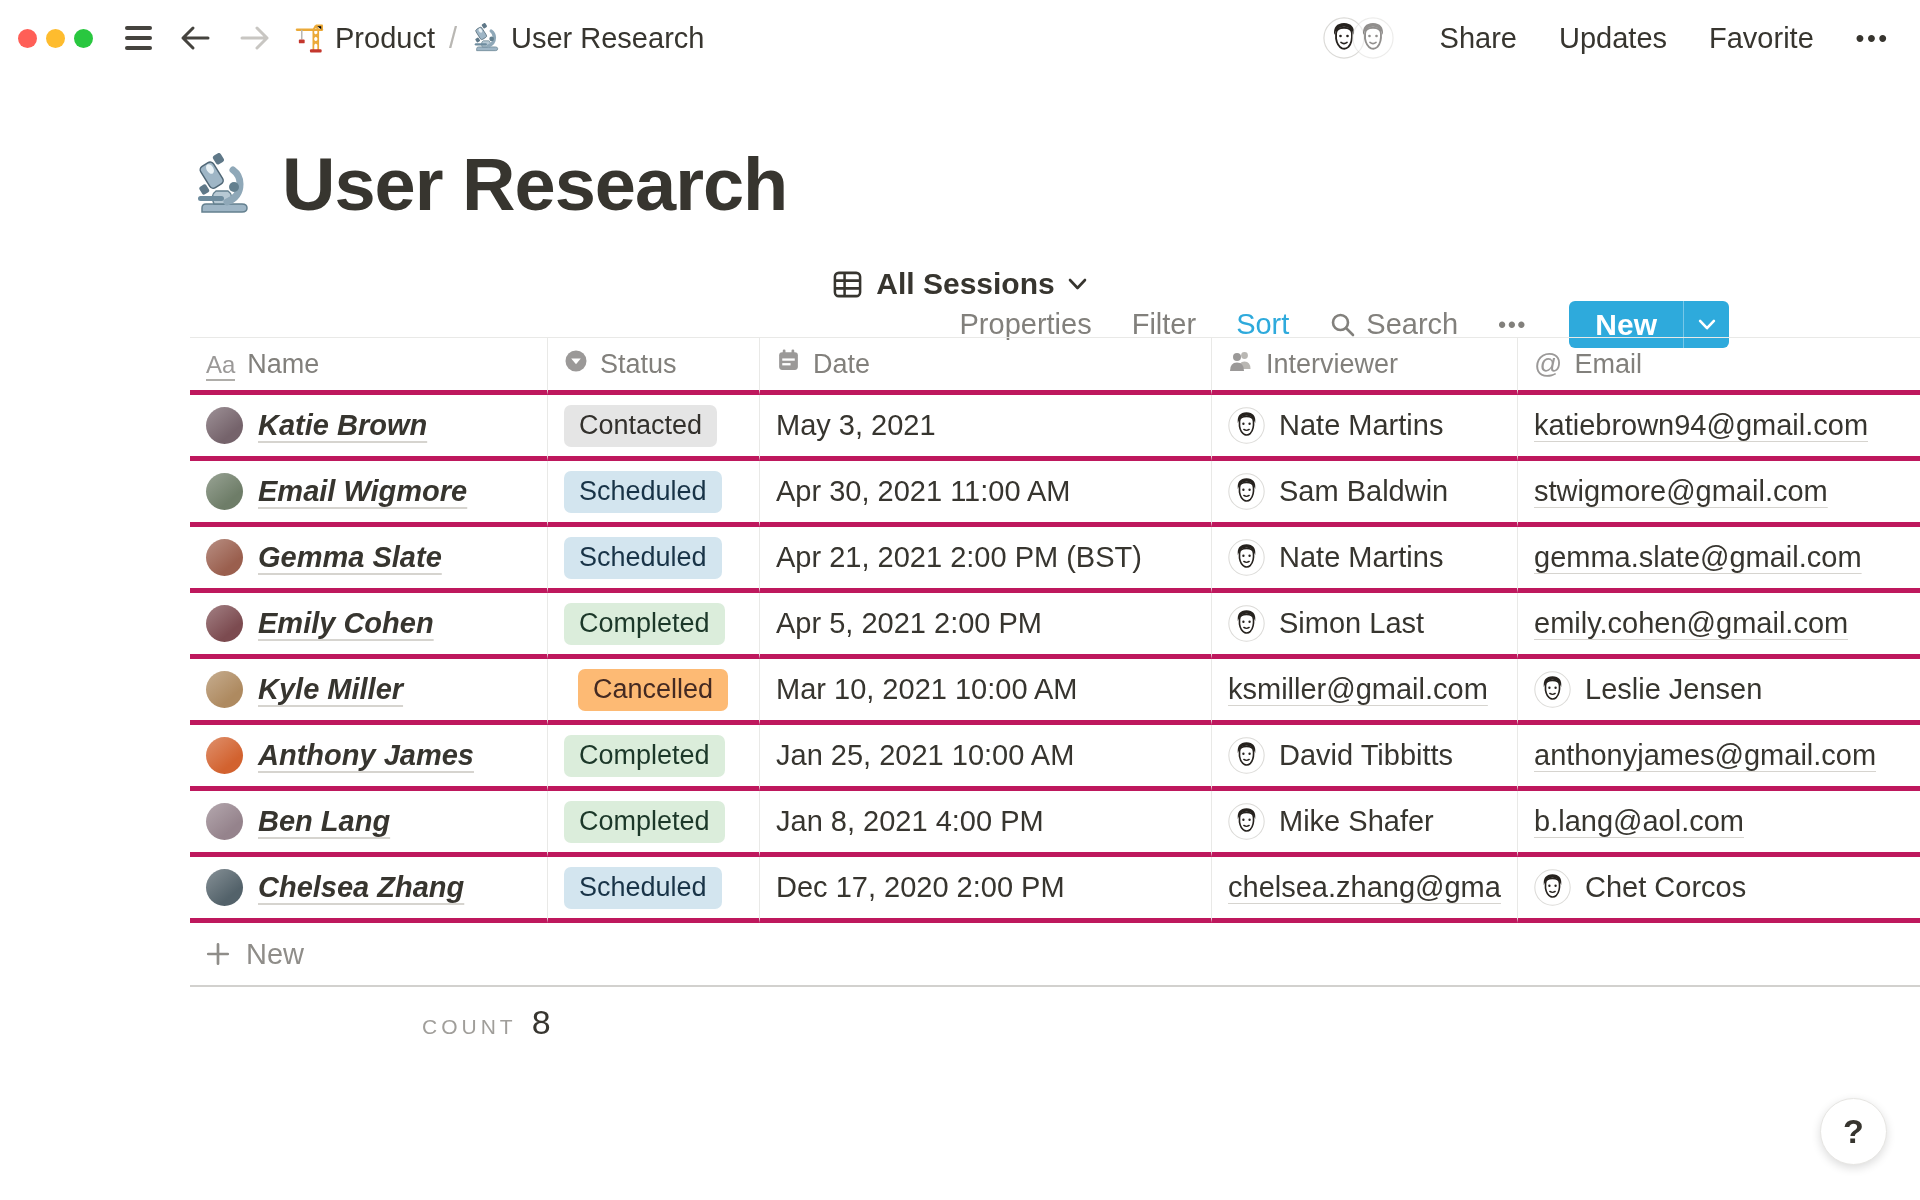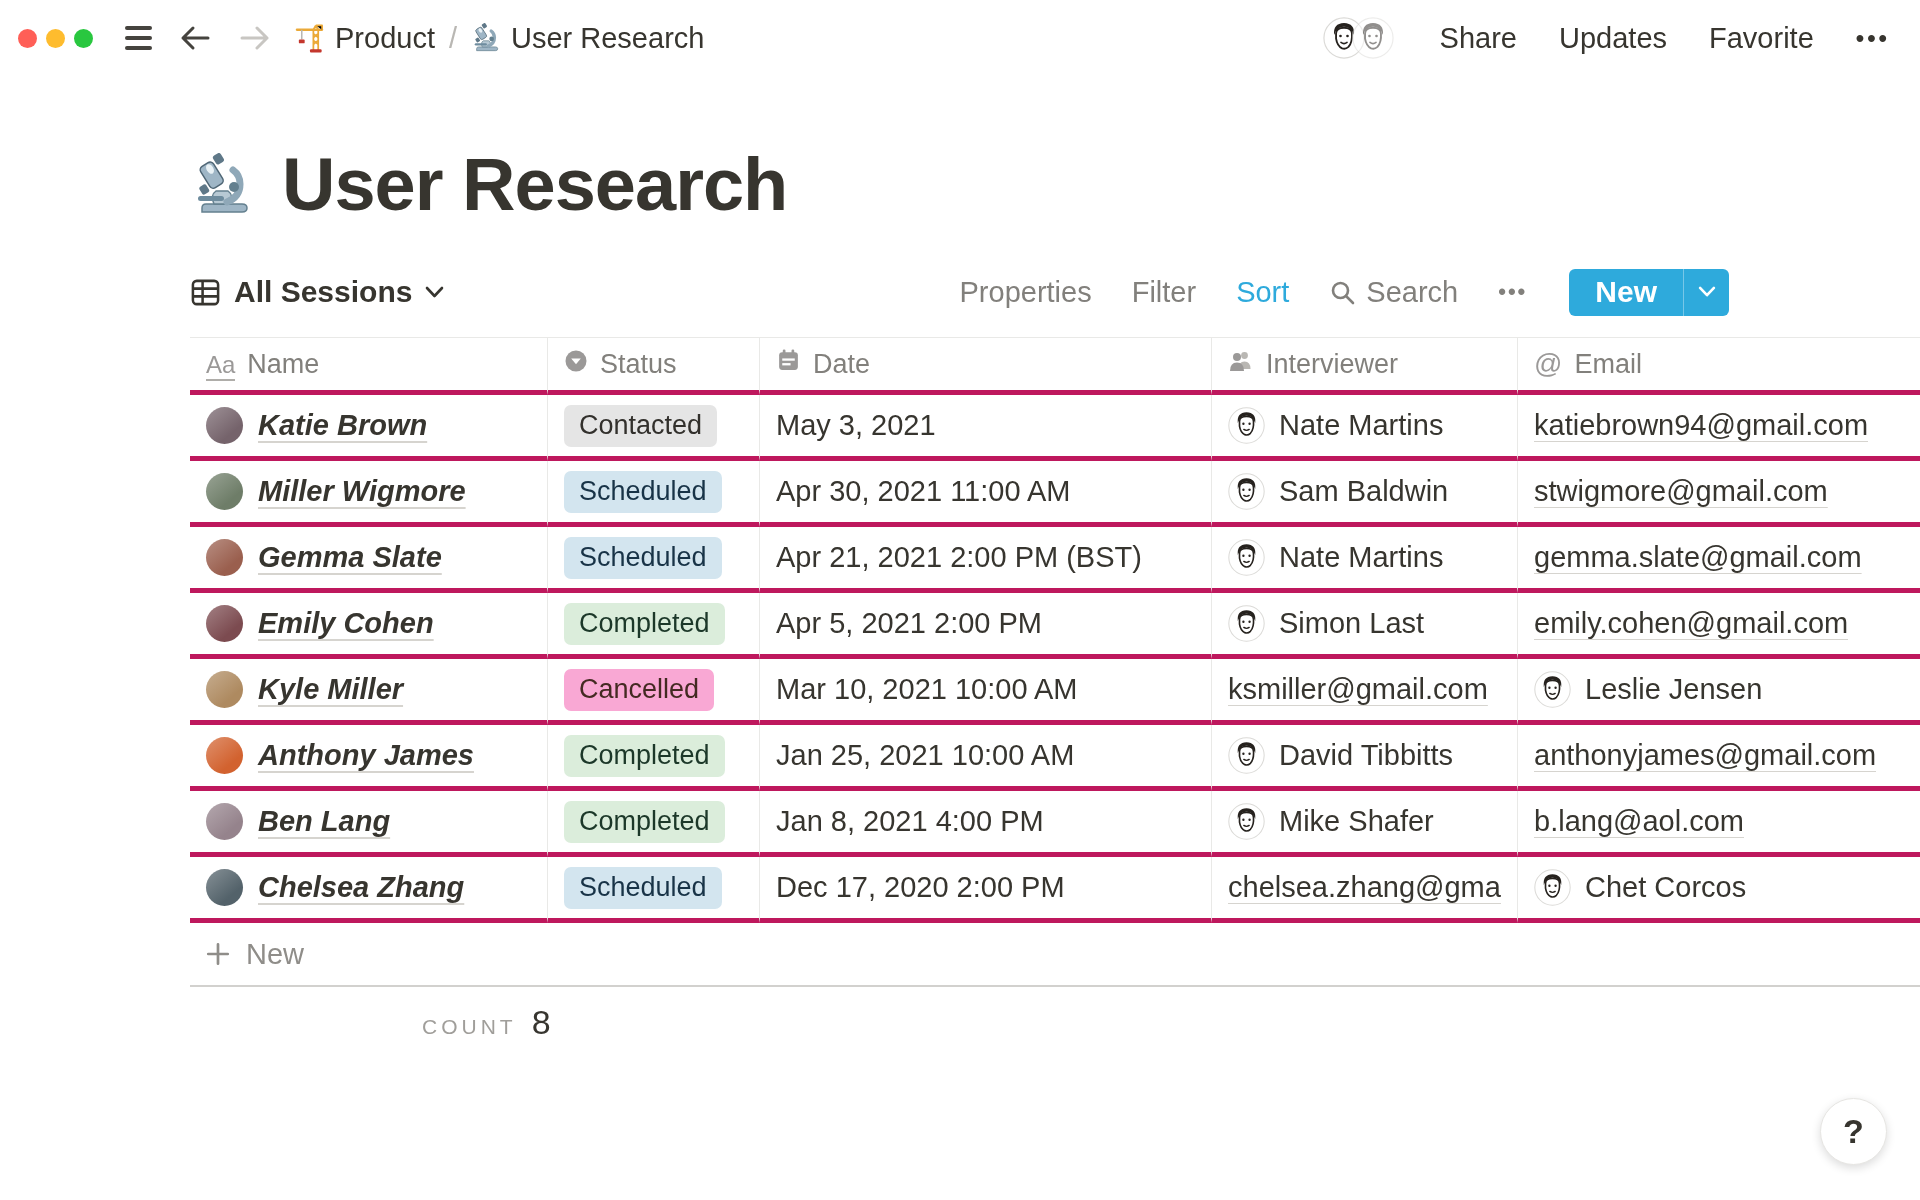--- a/index.html
+++ b/index.html
@@ -25,21 +25,21 @@
   .tb-action { cursor:pointer; }
   .tb-more { font-size:24px; letter-spacing:3px; font-weight:700; cursor:pointer; }
 
   
   .main { padding-left:190px; }
   .title-row { margin-top:66px; display:flex; align-items:center; gap:28px; }
   .title-row svg { width:64px; height:64px; }
   h1.page-title { font-size:74px; font-weight:700; letter-spacing:-1px; color:#37352F; }
 
   
-  .view-bar { margin-top:40px; margin-right:191px; display:flex; align-items:center; height:50px; }
+  .view-bar { margin-top:40px; margin-right:191px; display:flex; align-items:center; height:50px;flex-direction:column; }
   .view-switcher { display:flex; align-items:center; gap:13px; font-size:30px; font-weight:700; cursor:pointer; }
   .controls { margin-left:auto; display:flex; align-items:center; gap:40px; font-size:29px; color:#82807C; }
   .control { cursor:pointer; white-space:nowrap; }
   .control.active { color:#2EAADC; }
   .search-ctl { display:flex; align-items:center; gap:10px; }
   .ctl-more { letter-spacing:2px; font-size:22px; font-weight:700; cursor:pointer; }
   .new-btn { display:flex; align-items:stretch; height:47px; border-radius:6px; overflow:hidden;
     background:#2EAADC; color:#fff; cursor:pointer; margin-left:2px; }
   .new-btn .new-main { display:flex; align-items:center; padding:0 26px; font-size:30px; font-weight:700; }
   .new-btn .new-caret { width:46px; display:flex; align-items:center; justify-content:center;
@@ -272,21 +272,21 @@
       <span class="person-text">Nate Martins</span>
     </div>
     <div class="cell">
       <span class="email-text">katiebrown94@gmail.com</span>
     </div>
   </div>
 
   <div class="trow">
     <div class="cell name-cell">
       <span class="avatar" style="background: linear-gradient(140deg, rgba(110, 125, 104, 0.7) 0%, rgb(110, 125, 104) 70%);"></span>
-      <span class="name-text">Miller Wigmore</span>
+      <span class="name-text">Email Wigmore</span>
     </div>
     <div class="cell">
       <span class="badge" style="background: rgb(211, 229, 239); color: rgb(24, 51, 71);">Scheduled</span>
     </div>
     <div class="cell">
       <span class="date-text">Apr 30, 2021 11:00 AM</span>
     </div>
     <div class="cell person-cell">
       <svg class="face-av">
               <use href="#face"></use>
@@ -341,21 +341,21 @@
       <span class="email-text">emily.cohen@gmail.com</span>
     </div>
   </div>
 
   <div class="trow">
     <div class="cell name-cell">
       <span class="avatar" style="background: linear-gradient(140deg, rgba(174, 138, 96, 0.7) 0%, rgb(174, 138, 96) 70%);"></span>
       <span class="name-text">Kyle Miller</span>
     </div>
     <div class="cell">
-      <span class="badge" style="background: #f9a8d4; color: rgb(68, 42, 34);">Cancelled</span>
+      <span class="badge" style="background: #fdba74; color: rgb(68, 42, 34); margin-left: 14px;">Cancelled</span>
     </div>
     <div class="cell">
       <span class="date-text">Mar 10, 2021 10:00 AM</span>
     </div>
     <div class="cell">
       <span class="email-text">ksmiller@gmail.com</span>
     </div>
     <div class="cell person-cell">
       <svg class="face-av">
               <use href="#face"></use>

